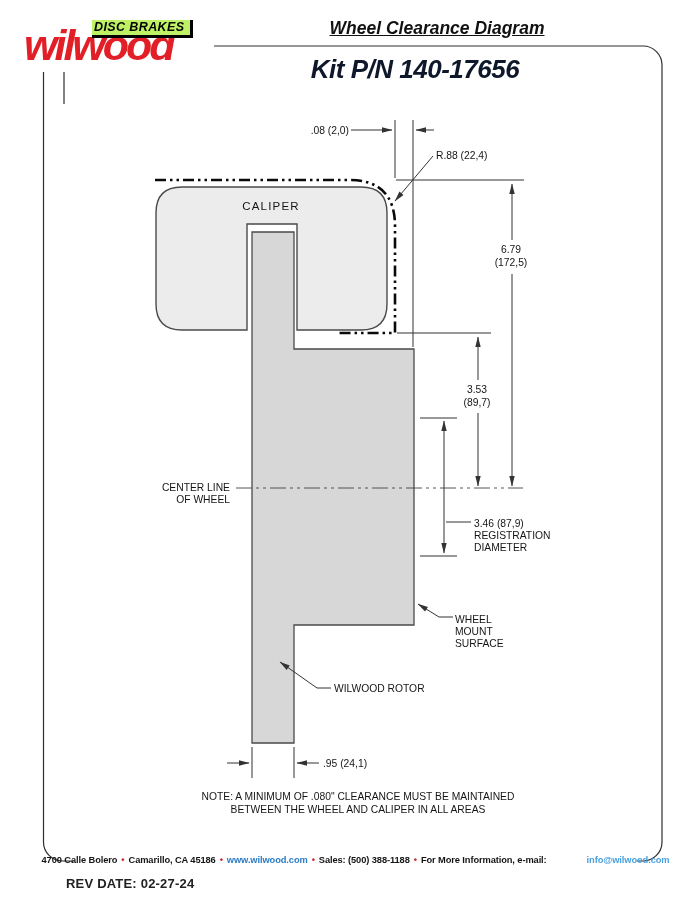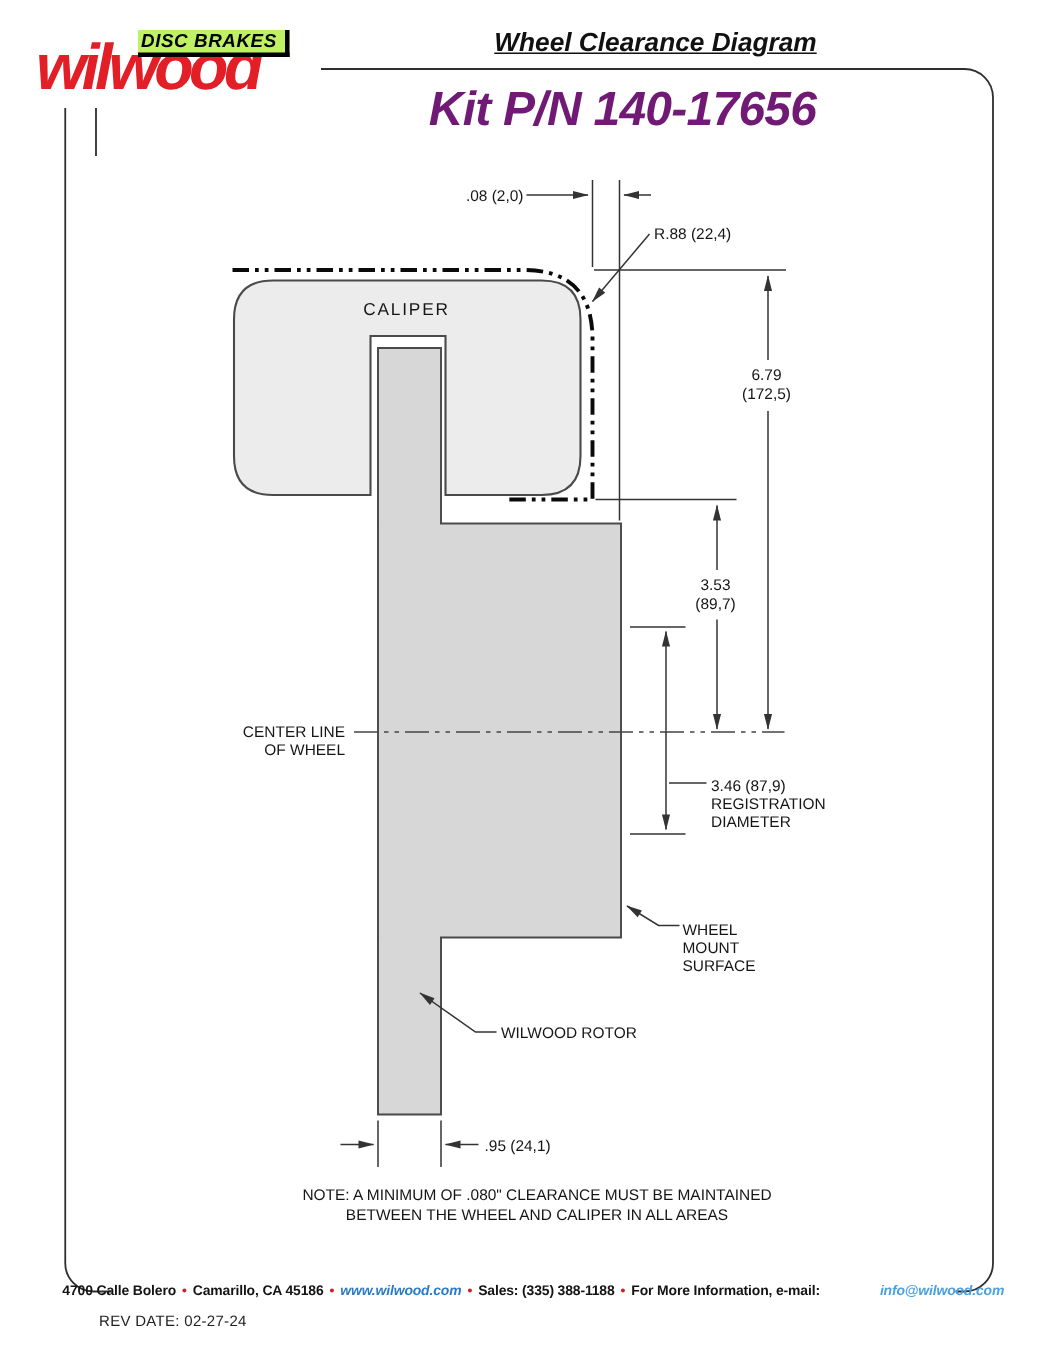--- a/index.html
+++ b/index.html
@@ -10,31 +10,31 @@
 
   
   .logo-block{left:22px;top:16px;width:192px;height:56px;background:#fff;}
   .brand-script{position:absolute;left:2px;top:8px;font-size:43px;line-height:1;
      font-weight:800;font-style:italic;letter-spacing:-3px;color:var(--brand-red,#e21e26);}
   .brand-disc{position:absolute;left:70px;top:4px;font-size:12.5px;font-weight:800;
      font-style:italic;letter-spacing:.4px;color:#000;background:#bef264;
      padding:0 5px 1px 2px;border-bottom:3.5px solid #000;border-right:3.5px solid #000;}
   .page-title{left:287px;top:18px;width:300px;text-align:center;font-size:17.5px;
      font-weight:800;font-style:italic;color:#111;text-decoration:underline;}
-  .kit-title{left:265px;top:54px;width:300px;text-align:center;font-size:32px;
-     font-weight:800;font-style:italic;color:#701a75;letter-spacing:-.5px;}
+  .kit-title{left:265px;top:54px;width:300px;text-align:center;font-size:26px;
+     font-weight:800;font-style:italic;color:#0f172a;letter-spacing:-.5px;}
 
   
   .footer-line{left:74px;top:850px;width:563px;height:20px;background:#fff;
      display:flex;align-items:center;justify-content:center;white-space:nowrap;
      font-size:9.3px;font-weight:700;letter-spacing:-.1px;color:#141414;}
   .footer-line .sep{color:var(--bullet-red,#cc2127);margin:0 4px;}
-  .footer-line .lnk{color:var(--link-blue,#2b7bc4);text-decoration:none;font-style:italic;}
+  .footer-line .lnk{color:var(--link-blue,#2b7bc4);text-decoration:none;}
   .footer-line .lnk.email{color:var(--email-blue,#4ba0e0);padding-left:40px;}
-  .rev-date{left:50px;top:876px;font-size:10px;font-weight:400;color:#222;letter-spacing:.2px;padding-left:16px;}
+  .rev-date{left:50px;top:876px;font-size:13px;font-weight:700;color:#222;letter-spacing:.2px;padding-left:16px;}
 
   
   .t{font-family:"Liberation Sans",sans-serif;font-size:10.3px;fill:#151515;}
   .tc{text-anchor:middle;}
   .te{text-anchor:end;}
   .cal{font-size:11.5px;letter-spacing:1.2px;}
 </style>
 </head>
 <body>
 
@@ -115,21 +115,21 @@
 <div class="overlay page-title">Wheel Clearance Diagram</div>
 <div class="overlay kit-title">Kit P/N 140-17656</div>
 
 <div class="overlay footer-line">
   <span>4700 Calle Bolero</span>
   <span class="sep">•</span>
   <span>Camarillo, CA 45186</span>
   <span class="sep">•</span>
   <span class="lnk">www.wilwood.com</span>
   <span class="sep">•</span>
-  <span>Sales: (335) 388-1188</span>
+  <span>Sales: (500) 388-1188</span>
   <span class="sep">•</span>
   <span>For More Information, e-mail:</span>
   <span style="width:3px"></span>
   <span class="lnk email">info@wilwood.com</span>
 </div>
 <div class="overlay rev-date">REV DATE:  02-27-24</div>
 
 </div>
 
 </body></html>

